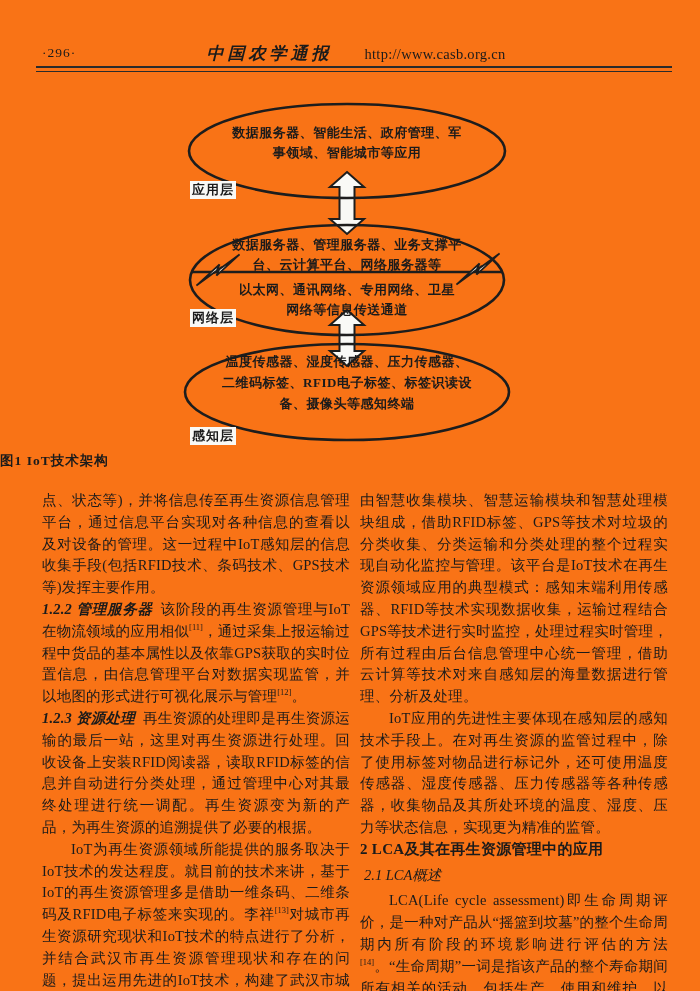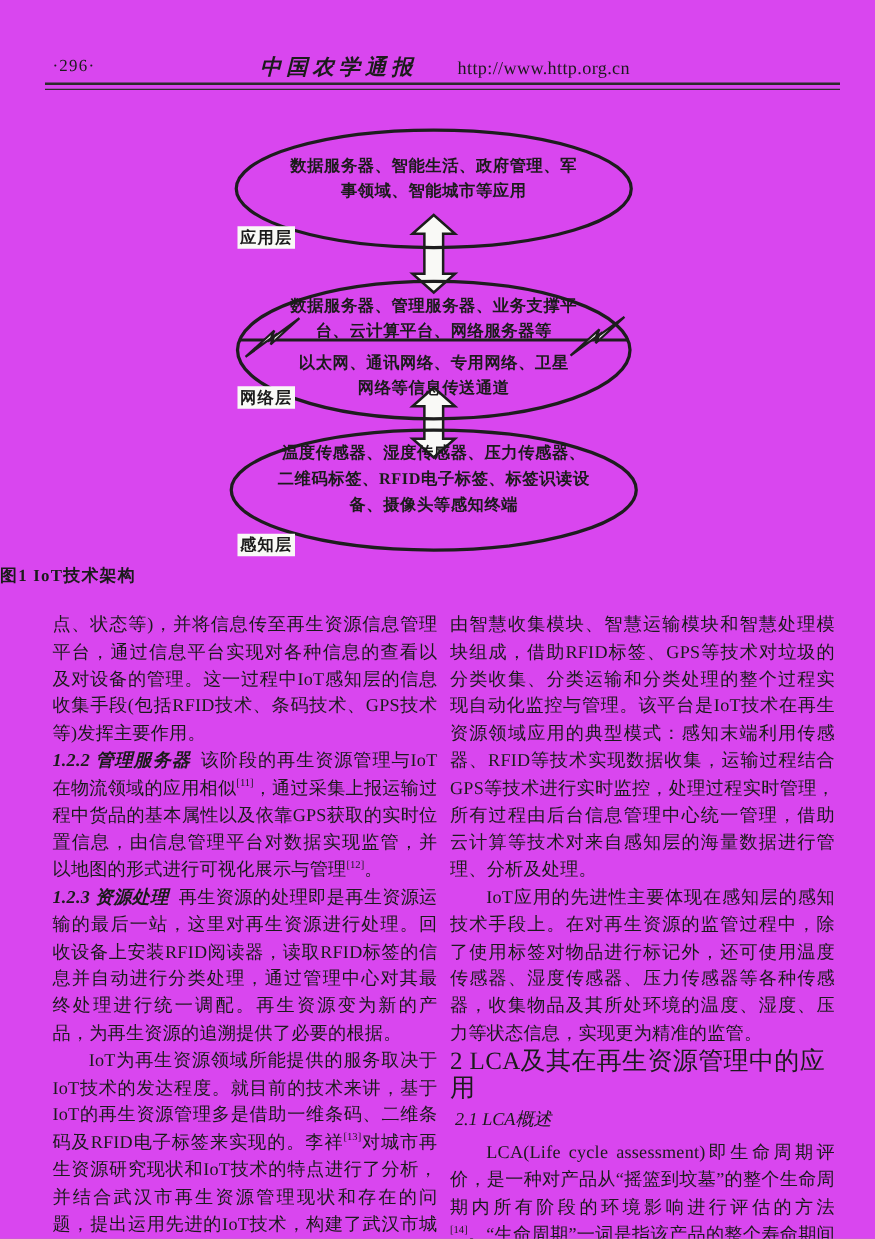--- a/index.html
+++ b/index.html
@@ -1,17 +1,17 @@
 <!DOCTYPE html>
 <html><head>
 <meta charset="utf-8">
 <style>
   html,body{margin:0;padding:0;}
   body{background:#9a9a9a;font-family:"Liberation Serif","DejaVu Serif",serif;}
-  .page{position:relative;width:700px;height:991px;margin:0 auto;background:#d946ef;color:#1b1b1b;overflow:hidden;}
+  .page{position:relative;width:700px;height:991px;margin:0 auto;background:#f97316;color:#1b1b1b;overflow:hidden;}
 
   
   .hdr{position:absolute;top:42px;left:42px;right:30px;height:22px;}
   .hdr-num{position:absolute;left:0;top:3px;font-size:13.5px;letter-spacing:1px;}
   .hdr-center{position:absolute;left:0;right:0;top:0;text-align:center;white-space:nowrap;}
   .hdr-journal{font-size:17px;font-weight:bold;font-style:italic;letter-spacing:4px;margin-right:32px;}
   .hdr-url{font-size:14.5px;letter-spacing:0.3px;}
   .hdr-rule{position:absolute;top:66px;left:36px;right:28px;height:3px;border-top:2.6px solid #2b2b2b;border-bottom:1.2px solid #2b2b2b;}
 
   
@@ -22,32 +22,32 @@
   .fig-label{position:absolute;font-size:13px;font-weight:700;letter-spacing:1px;background:#f9f9f6;padding:0 2px;}
   .fig-caption{position:absolute;top:352px;left:0;right:0;font-size:13.5px;font-weight:bold;letter-spacing:1px;}
 
   
   .cols{position:absolute;top:490px;left:42px;right:32px;display:flex;gap:10px;}
   .col{flex:1 1 0;min-width:0;}
   .para{margin:0;font-size:14.5px;line-height:21.8px;text-align:justify;letter-spacing:0.2px;}
   .ind{text-indent:2em;}
   .plabel{font-style:italic;font-weight:600;margin-right:0.55em;}
   sup.ref{font-size:8.5px;line-height:0;vertical-align:super;letter-spacing:0;}
-  .h2{margin:0;font-size:20px;line-height:21.8px;font-weight:normal;letter-spacing:0.3px;}
+  .h2{margin:0;font-size:15px;line-height:21.8px;font-weight:bold;letter-spacing:0.3px;}
   .h3{margin:4px;font-size:14.5px;line-height:21.8px;font-weight:500;font-style:italic;}
 </style>
 </head>
 <body>
 
 <div class="page">
 
   <div class="hdr">
     <span class="hdr-num">·296·</span>
     <span class="hdr-center">
-      <span class="hdr-journal">中国农学通报</span><span class="hdr-url">http://www.http.org.cn</span>
+      <span class="hdr-journal">中国农学通报</span><span class="hdr-url">http://www.casb.org.cn</span>
     </span>
   </div>
   <div class="hdr-rule"></div>
 
   <div class="fig">
     <svg width="700" height="378" viewBox="0 0 700 378">
 
       <path d="M347,72 L364,87 L354.5,87 L354.5,119 L364,119 L347,134 L330,119 L339.5,119 L339.5,87 L330,87 Z" fill="#f9f9f6" stroke="#1d1d1d" stroke-width="2"></path>
       <path d="M347,210 L364,225 L354.5,225 L354.5,251 L364,251 L347,266 L330,251 L339.5,251 L339.5,225 L330,225 Z" fill="#f9f9f6" stroke="#1d1d1d" stroke-width="2"></path>
 

